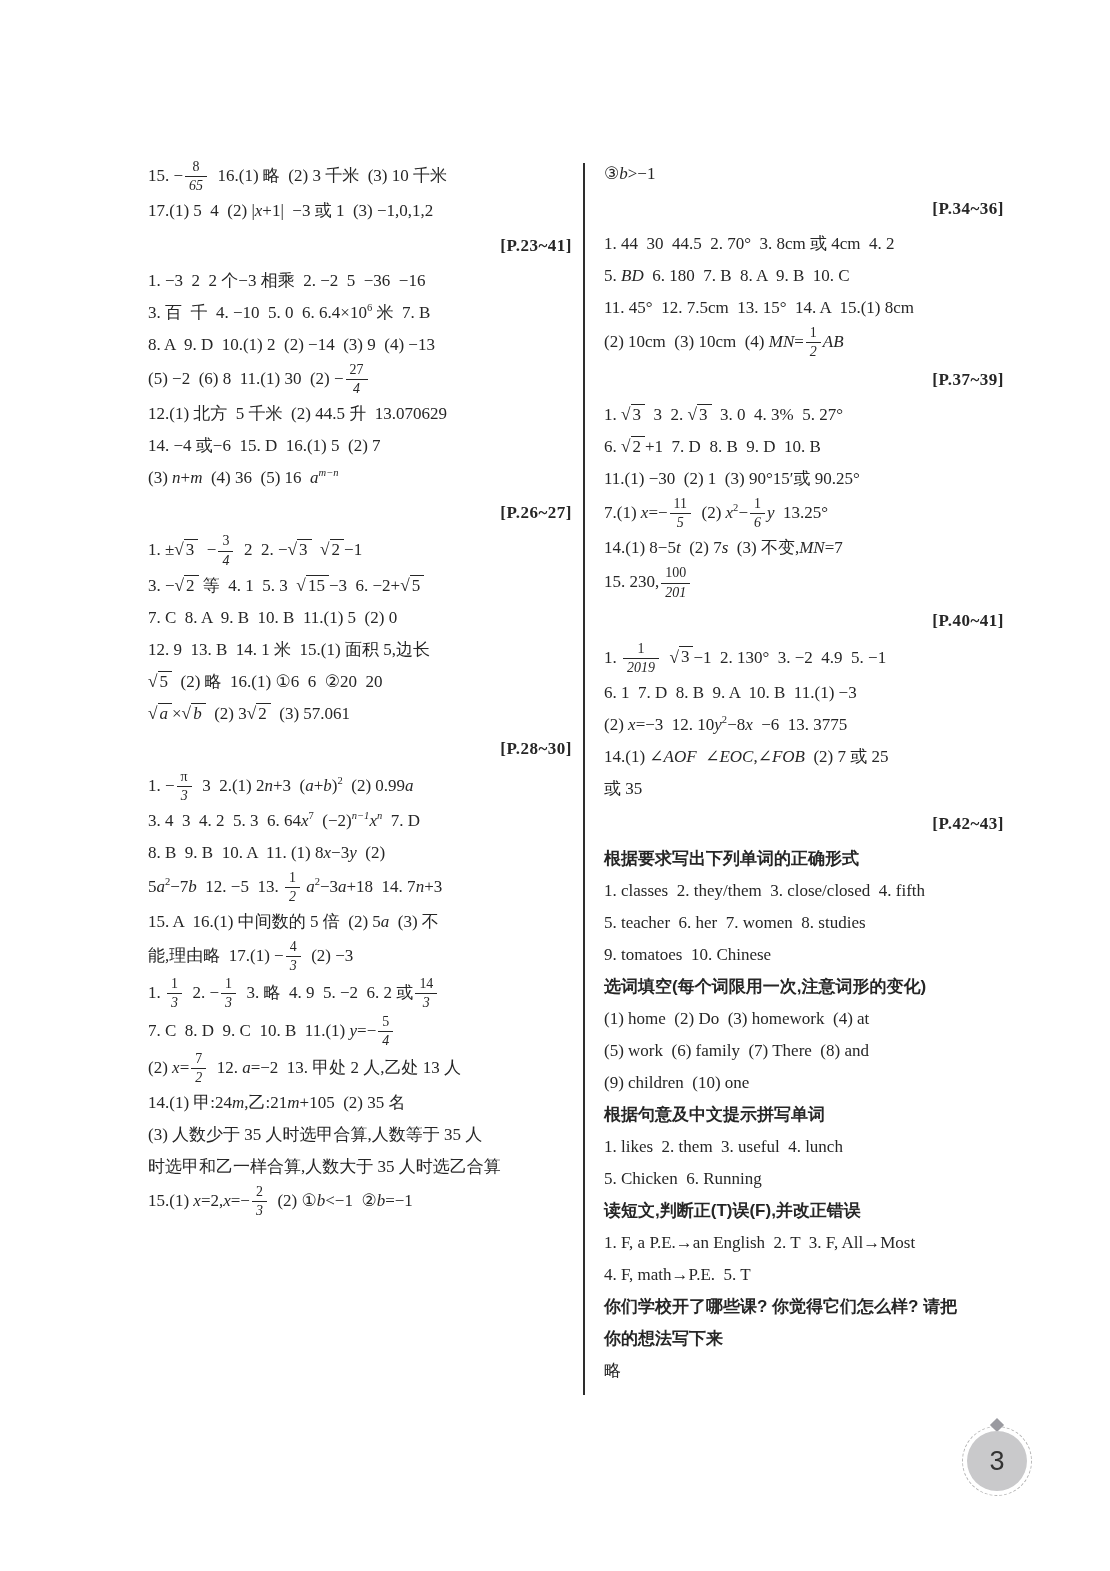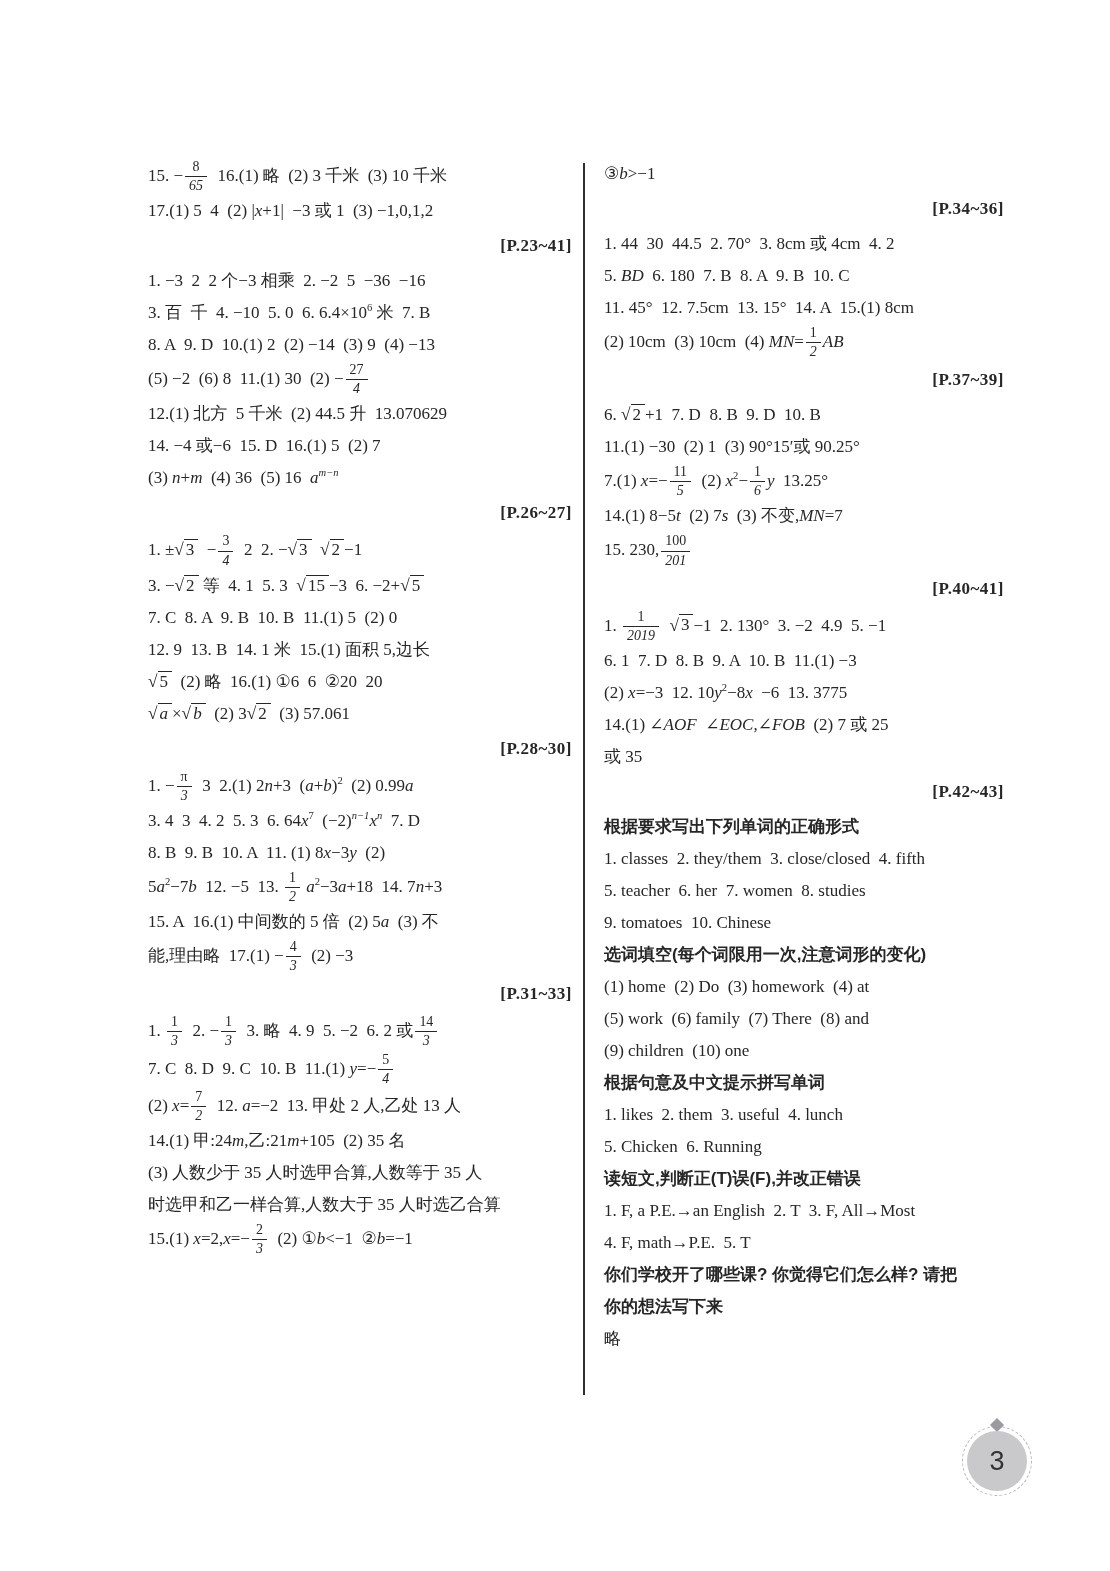--- a/index.html
+++ b/index.html
@@ -59,38 +59,38 @@
       <div class="line"><span>12. 9  13. B  14. 1 米  15.(1) 面积 5,边长</span></div>
       <div class="line"><span class="sqrt"><span class="rsign">√</span><span class="rad">5</span></span><span>  (2) 略  16.(1) ①6  6  ②20  20</span></div>
       <div class="line"><span class="sqrt"><span class="rsign">√</span><span class="rad it">a</span></span><span>×</span><span class="sqrt"><span class="rsign">√</span><span class="rad it">b</span></span><span>  (2) 3</span><span class="sqrt"><span class="rsign">√</span><span class="rad">2</span></span><span>  (3) 57.061</span></div>
       <div class="heading">[P.28~30]</div>
       <div class="line"><span>1. −</span><span class="frac"><span class="num">π</span><span class="den">3</span></span><span>  3  2.(1) 2</span><span class="it">n</span><span>+3  (</span><span class="it">a</span><span>+</span><span class="it">b</span><span>)</span><sup class="sup">2</sup><span>  (2) 0.99</span><span class="it">a</span></div>
       <div class="line"><span>3. 4  3  4. 2  5. 3  6. 64</span><span class="it">x</span><sup class="sup">7</sup><span>  (−2)</span><sup class="sup it">n−1</sup><span class="it">x</span><sup class="sup it">n</sup><span>  7. D</span></div>
       <div class="line"><span>8. B  9. B  10. A  11. (1) 8</span><span class="it">x</span><span>−3</span><span class="it">y</span><span>  (2)</span></div>
       <div class="line"><span>5</span><span class="it">a</span><sup class="sup">2</sup><span>−7</span><span class="it">b</span><span>  12. −5  13. </span><span class="frac"><span class="num">1</span><span class="den">2</span></span><span> </span><span class="it">a</span><sup class="sup">2</sup><span>−3</span><span class="it">a</span><span>+18  14. 7</span><span class="it">n</span><span>+3</span></div>
       <div class="line"><span>15. A  16.(1) 中间数的 5 倍  (2) 5</span><span class="it">a</span><span>  (3) 不</span></div>
       <div class="line"><span>能,理由略  17.(1) −</span><span class="frac"><span class="num">4</span><span class="den">3</span></span><span>  (2) −3</span></div>
-      <div class="heading">[P.31~33]</div>
       <div class="line"><span>1. </span><span class="frac"><span class="num">1</span><span class="den">3</span></span><span>  2. −</span><span class="frac"><span class="num">1</span><span class="den">3</span></span><span>  3. 略  4. 9  5. −2  6. 2 或</span><span class="frac"><span class="num">14</span><span class="den">3</span></span></div>
       <div class="line"><span>7. C  8. D  9. C  10. B  11.(1) </span><span class="it">y</span><span>=−</span><span class="frac"><span class="num">5</span><span class="den">4</span></span></div>
       <div class="line"><span>(2) </span><span class="it">x</span><span>=</span><span class="frac"><span class="num">7</span><span class="den">2</span></span><span>  12. </span><span class="it">a</span><span>=−2  13. 甲处 2 人,乙处 13 人</span></div>
       <div class="line"><span>14.(1) 甲:24</span><span class="it">m</span><span>,乙:21</span><span class="it">m</span><span>+105  (2) 35 名</span></div>
       <div class="line"><span>(3) 人数少于 35 人时选甲合算,人数等于 35 人</span></div>
       <div class="line"><span>时选甲和乙一样合算,人数大于 35 人时选乙合算</span></div>
       <div class="line"><span>15.(1) </span><span class="it">x</span><span>=2,</span><span class="it">x</span><span>=−</span><span class="frac"><span class="num">2</span><span class="den">3</span></span><span>  (2) ①</span><span class="it">b</span><span>&lt;−1  ②</span><span class="it">b</span><span>=−1</span></div>
     </div>
   <div class="divider"></div>
   <div class="col col-right" id="right-column">
       <div class="line"><span>③</span><span class="it">b</span><span>&gt;−1</span></div>
       <div class="heading">[P.34~36]</div>
       <div class="line"><span>1. 44  30  44.5  2. 70°  3. 8cm 或 4cm  4. 2</span></div>
       <div class="line"><span>5. </span><span class="it">BD</span><span>  6. 180  7. B  8. A  9. B  10. C</span></div>
       <div class="line"><span>11. 45°  12. 7.5cm  13. 15°  14. A  15.(1) 8cm</span></div>
       <div class="line"><span>(2) 10cm  (3) 10cm  (4) </span><span class="it">MN</span><span>=</span><span class="frac"><span class="num">1</span><span class="den">2</span></span><span class="it">AB</span></div>
       <div class="heading">[P.37~39]</div>
+      <div class="line"><span>1. </span><span class="sqrt"><span class="rsign">√</span><span class="rad">3</span></span><span>  3  2. </span><span class="sqrt"><span class="rsign">√</span><span class="rad">3</span></span><span>  3. 0  4. 3%  5. 27°</span></div>
       <div class="line"><span>6. </span><span class="sqrt"><span class="rsign">√</span><span class="rad">2</span></span><span>+1  7. D  8. B  9. D  10. B</span></div>
       <div class="line"><span>11.(1) −30  (2) 1  (3) 90°15′或 90.25°</span></div>
       <div class="line"><span>7.(1) </span><span class="it">x</span><span>=−</span><span class="frac"><span class="num">11</span><span class="den">5</span></span><span>  (2) </span><span class="it">x</span><sup class="sup">2</sup><span>−</span><span class="frac"><span class="num">1</span><span class="den">6</span></span><span class="it">y</span><span>  13.25°</span></div>
       <div class="line"><span>14.(1) 8−5</span><span class="it">t</span><span>  (2) 7</span><span class="it">s</span><span>  (3) 不变,</span><span class="it">MN</span><span>=7</span></div>
       <div class="line"><span>15. 230,</span><span class="frac"><span class="num">100</span><span class="den">201</span></span></div>
       <div class="heading">[P.40~41]</div>
       <div class="line"><span>1. </span><span class="frac"><span class="num">1</span><span class="den">2019</span></span><span>  </span><span class="sqrt"><span class="rsign">√</span><span class="rad">3</span></span><span>−1  2. 130°  3. −2  4.9  5. −1</span></div>
       <div class="line"><span>6. 1  7. D  8. B  9. A  10. B  11.(1) −3</span></div>
       <div class="line"><span>(2) </span><span class="it">x</span><span>=−3  12. 10</span><span class="it">y</span><sup class="sup">2</sup><span>−8</span><span class="it">x</span><span>  −6  13. 3775</span></div>
       <div class="line"><span>14.(1) ∠</span><span class="it">AOF</span><span>  ∠</span><span class="it">EOC</span><span>,∠</span><span class="it">FOB</span><span>  (2) 7 或 25</span></div>

